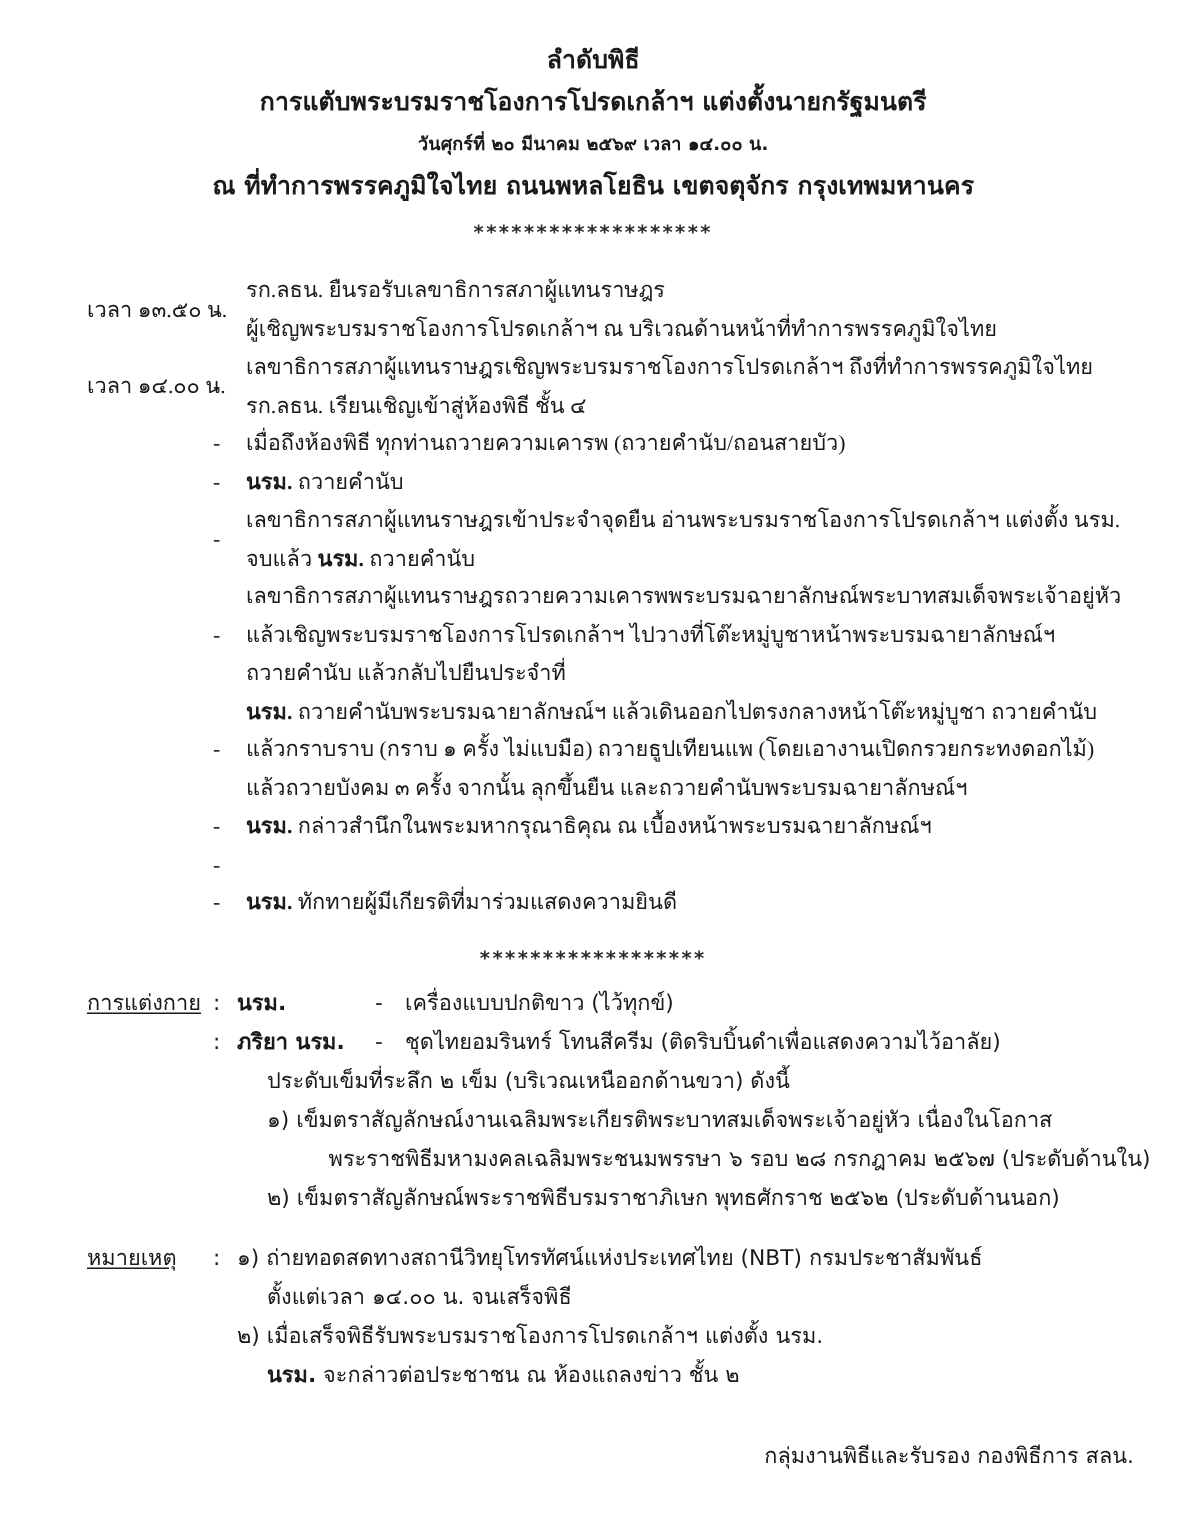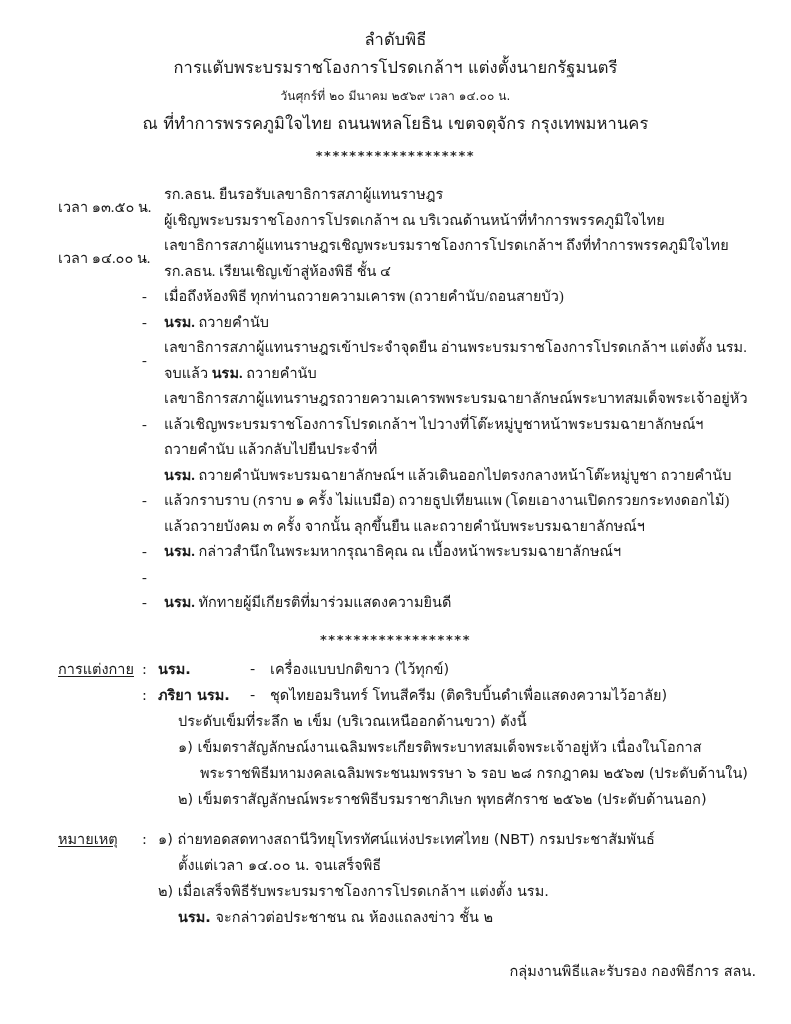--- a/index.html
+++ b/index.html
@@ -23,21 +23,21 @@
     box-sizing: border-box;
     padding: 0;
   }
 
   
   .title-block {
     text-align: center;
     padding-top: 26px;
   }
   .title-line {
-    font-weight: normal;
+    font-weight: bold;
     font-size: 16.5px;
     line-height: 28px;
     letter-spacing: 0.1px;
     white-space: nowrap;
   }
   .title-line.t1 { font-size: 16.5px; }
   .title-line.t2 { font-size: 16.5px; }
   .title-line.t3 { font-size: 12px; }
   .title-line.t4 { font-size: 16.5px; }
 
@@ -143,20 +143,21 @@
     padding-left: 36px;
     white-space: nowrap;
   }
   .num-ln {
     display: block;
     padding-left: 36px;
     white-space: nowrap;
   }
   .num-ln.sub {
     padding-left: 58px;
+    text-align: right;
   }
 
   .notes-row {
     display: flex;
     align-items: baseline;
   }
   .notes-colon {
     width: 16px;
     flex: 0 0 16px;
   }

